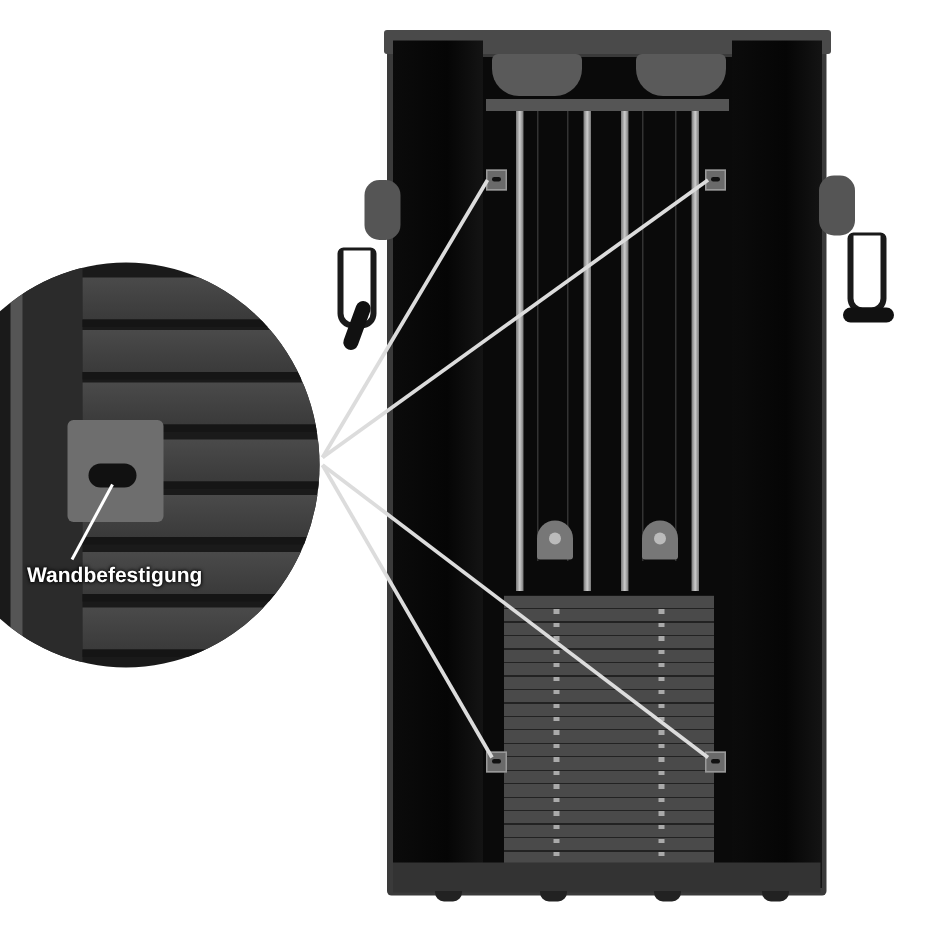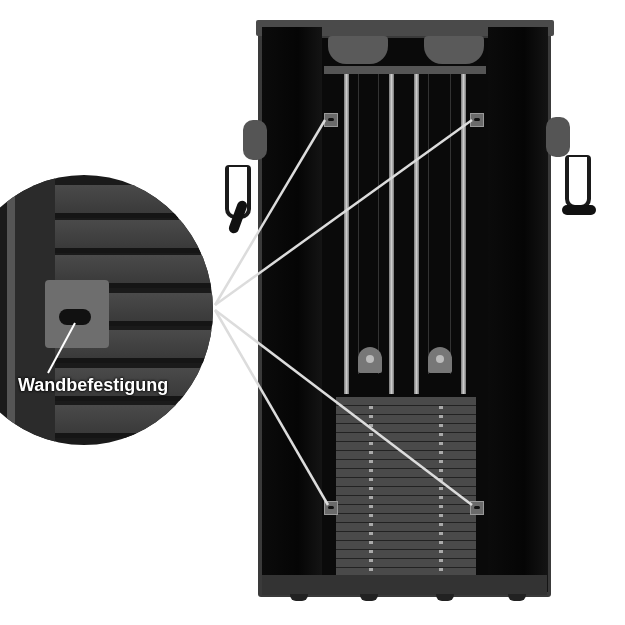--- a/index.html
+++ b/index.html
@@ -23,21 +23,21 @@
   .mount::after{content:"";position:absolute;left:3px;top:4px;width:6px;height:3px;background:#111;border-radius:2px;}
   .arm{width:24px;height:40px;background:#555;border-radius:10px;}
   .handle-strap{width:18px;height:48px;border:4px solid #1a1a1a;border-top-width:2px;border-radius:4px 4px 10px 10px;}
   .grip{width:34px;height:10px;background:#111;border-radius:5px;}
   .circle{left:-45px;top:175px;width:258px;height:270px;border-radius:50%;overflow:hidden;background:#1a1a1a;}
   .slat{left:100px;width:200px;height:28px;background:linear-gradient(180deg,#4a4a4a,#3a3a3a);border-bottom:5px solid #151515;}
   .post{left:60px;top:0;width:40px;height:270px;background:#2b2b2b;}
   .post-edge{left:52px;top:0;width:14px;height:270px;background:#555;}
   .zoom-mount{left:90px;top:105px;width:64px;height:68px;background:#6e6e6e;border-radius:4px;}
   .zoom-slot{left:104px;top:134px;width:32px;height:16px;background:#111;border-radius:8px;}
-  .label{left:18px;top:375px;color:#fff;font-weight:bold;font-size:18px;text-shadow:0 0 2px #000,0 0 3px #000;white-space:nowrap;}
+  .label{left:18px;top:375px;color:#fff;font-weight:bold;font-size:14px;text-shadow:0 0 2px #000,0 0 3px #000;white-space:nowrap;}
   svg.lines{position:absolute;left:0;top:0;}
 </style>
 </head>
 <body>
 
 <div class="abs frame"></div>
 <div class="abs topcap"></div>
 <div class="abs side" style="left:262px"></div>
 <div class="abs side" style="left:488px"></div>
 <div class="abs inner"></div>

